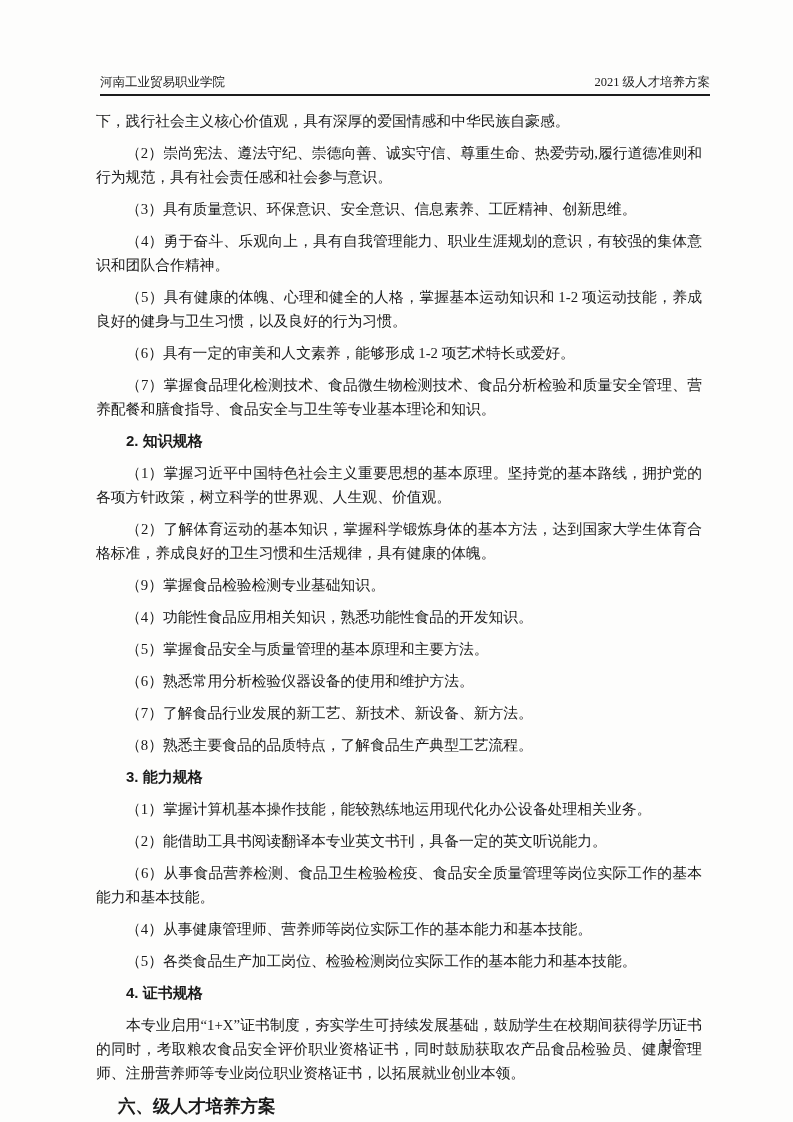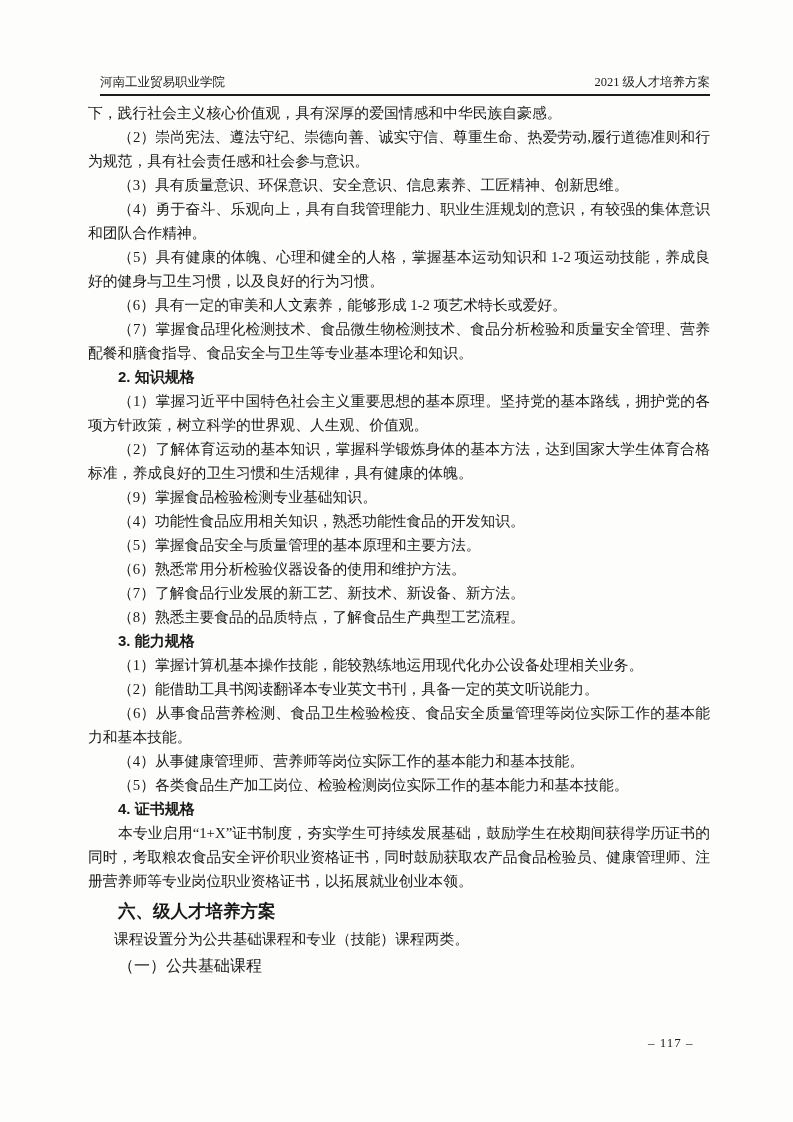--- a/index.html
+++ b/index.html
@@ -21,21 +21,21 @@
     line-height:16px;
     padding-bottom:4px;
     border-bottom:2px solid #1c1c1c;
     margin-left:12px;
   }
   .content {
     position:absolute;
     left:88px; right:83px; top:101px;
   }
   .p {
-    margin:0;
+    margin:8px;
     font-size:14.8px;
     line-height:24px;
     text-align:justify;
     text-justify:inter-ideograph;
   }
   .ind { text-indent:30px; }
   .cont { text-indent:0; }
   .sub {
     font-weight:bold;
     text-indent:30px;

